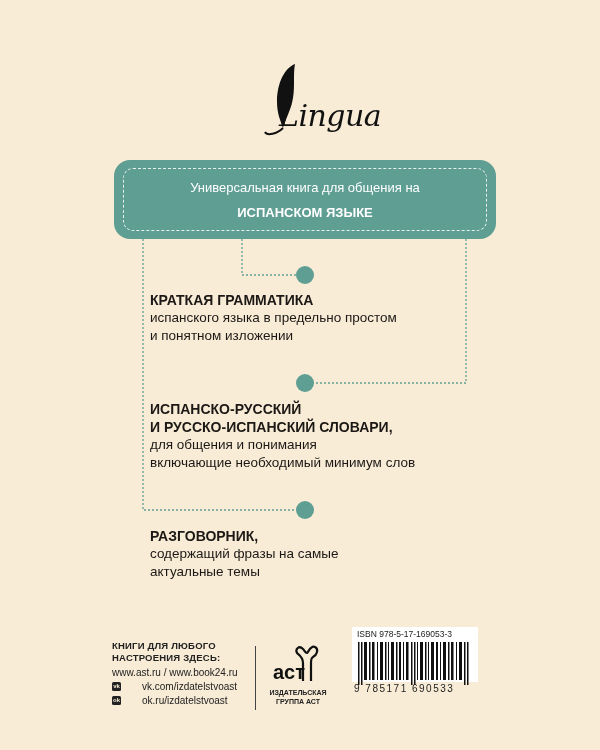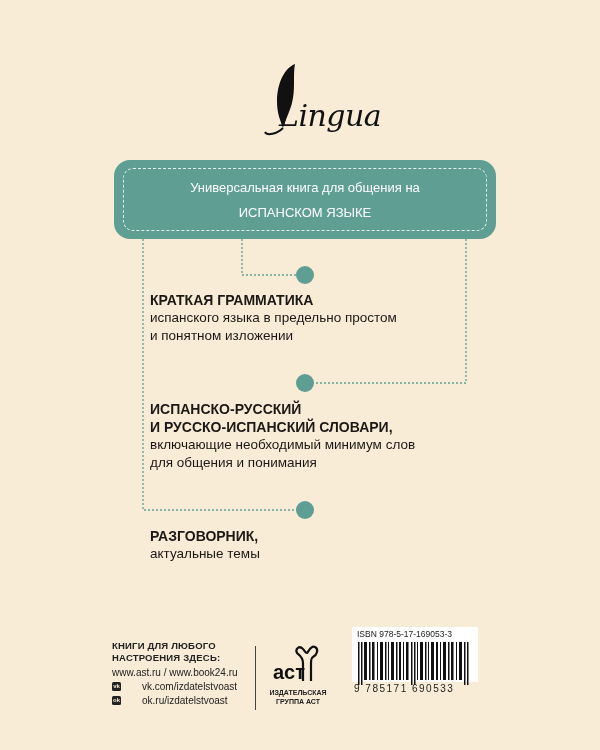--- a/index.html
+++ b/index.html
@@ -5,21 +5,21 @@
   * { margin: 0; padding: 0; box-sizing: border-box; }
   html, body { width: 600px; height: 750px; background: #f8ecd6; overflow: hidden; }
   body { position: relative; font-family: "DejaVu Sans", sans-serif; color: #1f1b18; }
 
   .logo { position: absolute; left: 255px; top: 62px; width: 100px; height: 80px; }
   .logo-text { position: absolute; left: 24px; top: 36px; font-family: "DejaVu Serif", serif; font-style: italic; font-size: 30px; color: #111; letter-spacing: -0.5px; }
 
   .header-box { position: absolute; left: 114px; top: 160px; width: 382px; height: 79px; background: #5f9e93; border-radius: 16px; }
   .header-inner { position: absolute; left: 9px; top: 8px; right: 9px; bottom: 8px; border: 1.5px dashed rgba(255,255,255,0.85); border-radius: 10px; display: flex; flex-direction: column; align-items: center; justify-content: center; }
   .header-line1 { color: #fff; font-size: 13px; font-family: "Liberation Sans", sans-serif; }
-  .header-line2 { color: #fff; font-size: 13px; font-weight: normal; margin-top: 10px; font-family: "Liberation Sans", sans-serif; }
+  .header-line2 { color: #fff; font-size: 13px; font-weight: bold; margin-top: 10px; font-family: "Liberation Sans", sans-serif; }
 
   .lines { position: absolute; left: 0; top: 0; width: 600px; height: 750px; pointer-events: none; }
 
   .section { position: absolute; left: 150px; width: 310px; text-align: left; font-family: "Liberation Sans", sans-serif; }
   .section .title { font-weight: bold; font-size: 14px; line-height: 18px; color: #1c1815; }
   .section .desc { font-size: 13.5px; line-height: 18px; color: #1c1815; }
 
   .footer-left { position: absolute; left: 112px; top: 640px; font-family: "Liberation Sans", sans-serif; }
   .footer-left .head { font-weight: bold; font-size: 9.5px; line-height: 12px; color: #222; letter-spacing: 0.2px; }
   .footer-left .link { font-size: 10px; line-height: 13px; color: #222; margin-top: 2px; }
@@ -71,26 +71,27 @@
 
 <div class="section" style="top:291px;">
   <div class="title">КРАТКАЯ ГРАММАТИКА</div>
   <div class="desc">испанского языка в предельно простом</div>
   <div class="desc">и понятном изложении</div>
 </div>
 
 <div class="section" style="top:400px;">
   <div class="title">ИСПАНСКО-РУССКИЙ</div>
   <div class="title">И РУССКО-ИСПАНСКИЙ СЛОВАРИ,</div>
+  <div class="desc">для общения и понимания</div>
   <div class="desc">включающие необходимый минимум слов</div>
-  <div class="desc">для общения и понимания</div>
 </div>
 
 <div class="section" style="top:527px;">
   <div class="title">РАЗГОВОРНИК,</div>
+  <div class="desc">содержащий фразы на самые</div>
   <div class="desc">актуальные темы</div>
 </div>
 
 <div class="footer-left">
   <div class="head">КНИГИ ДЛЯ ЛЮБОГО</div>
   <div class="head">НАСТРОЕНИЯ ЗДЕСЬ:</div>
   <div class="link">www.ast.ru / www.book24.ru</div>
   <div class="social">
     <span class="social-icon">vk</span>
     <span>vk.com/izdatelstvoast</span>

